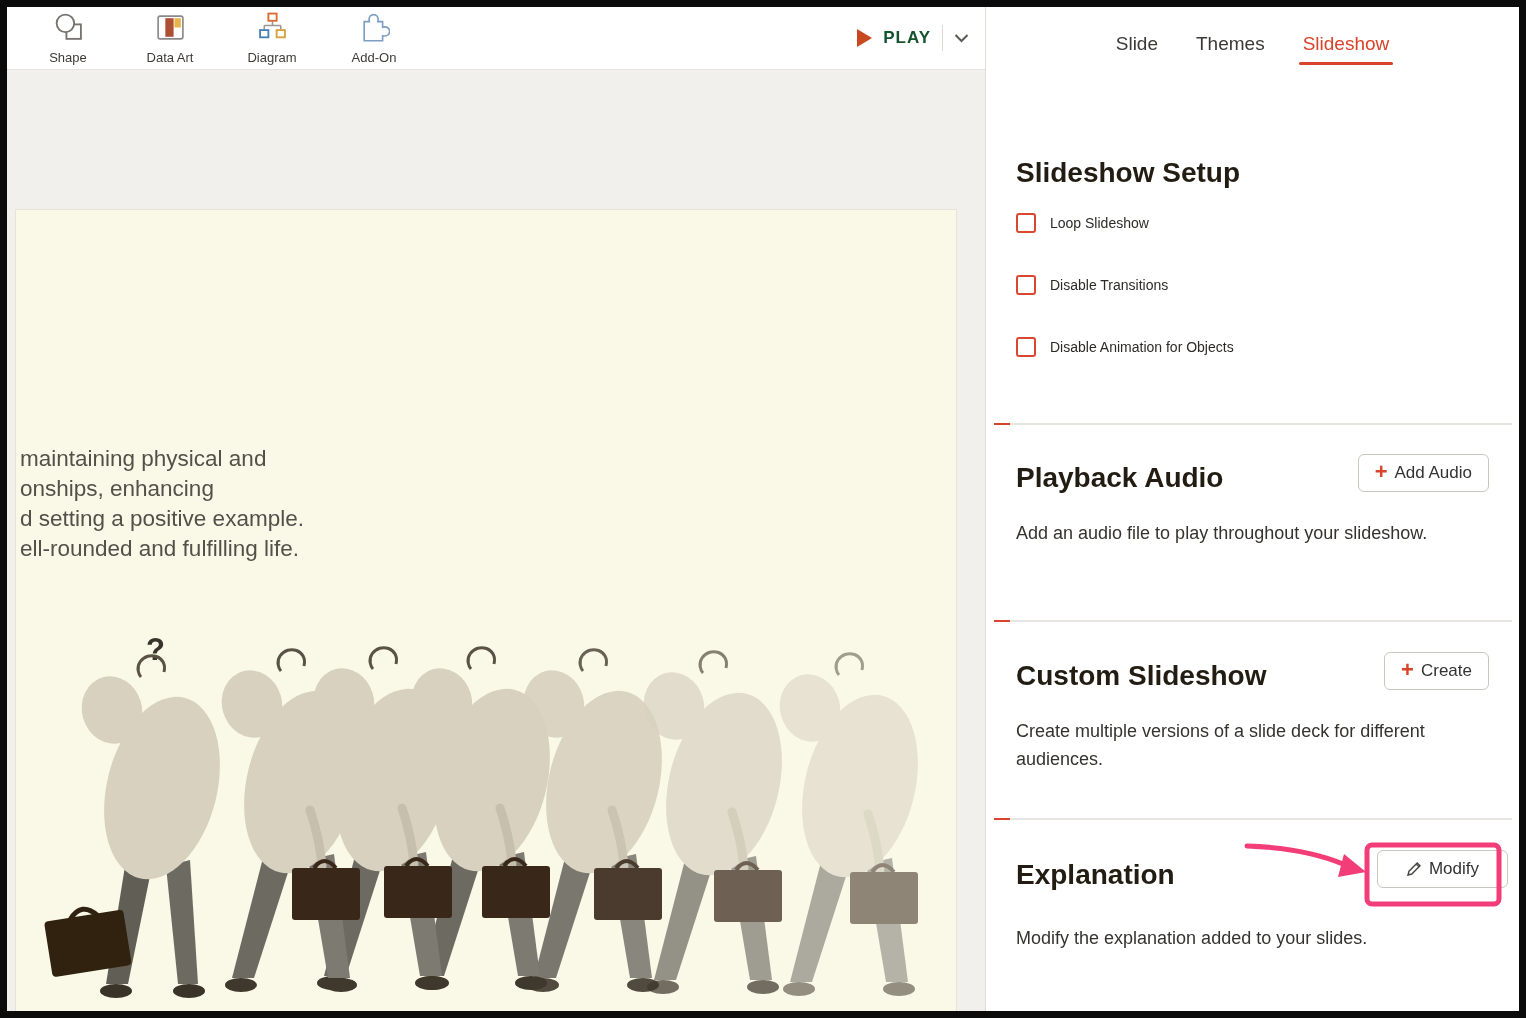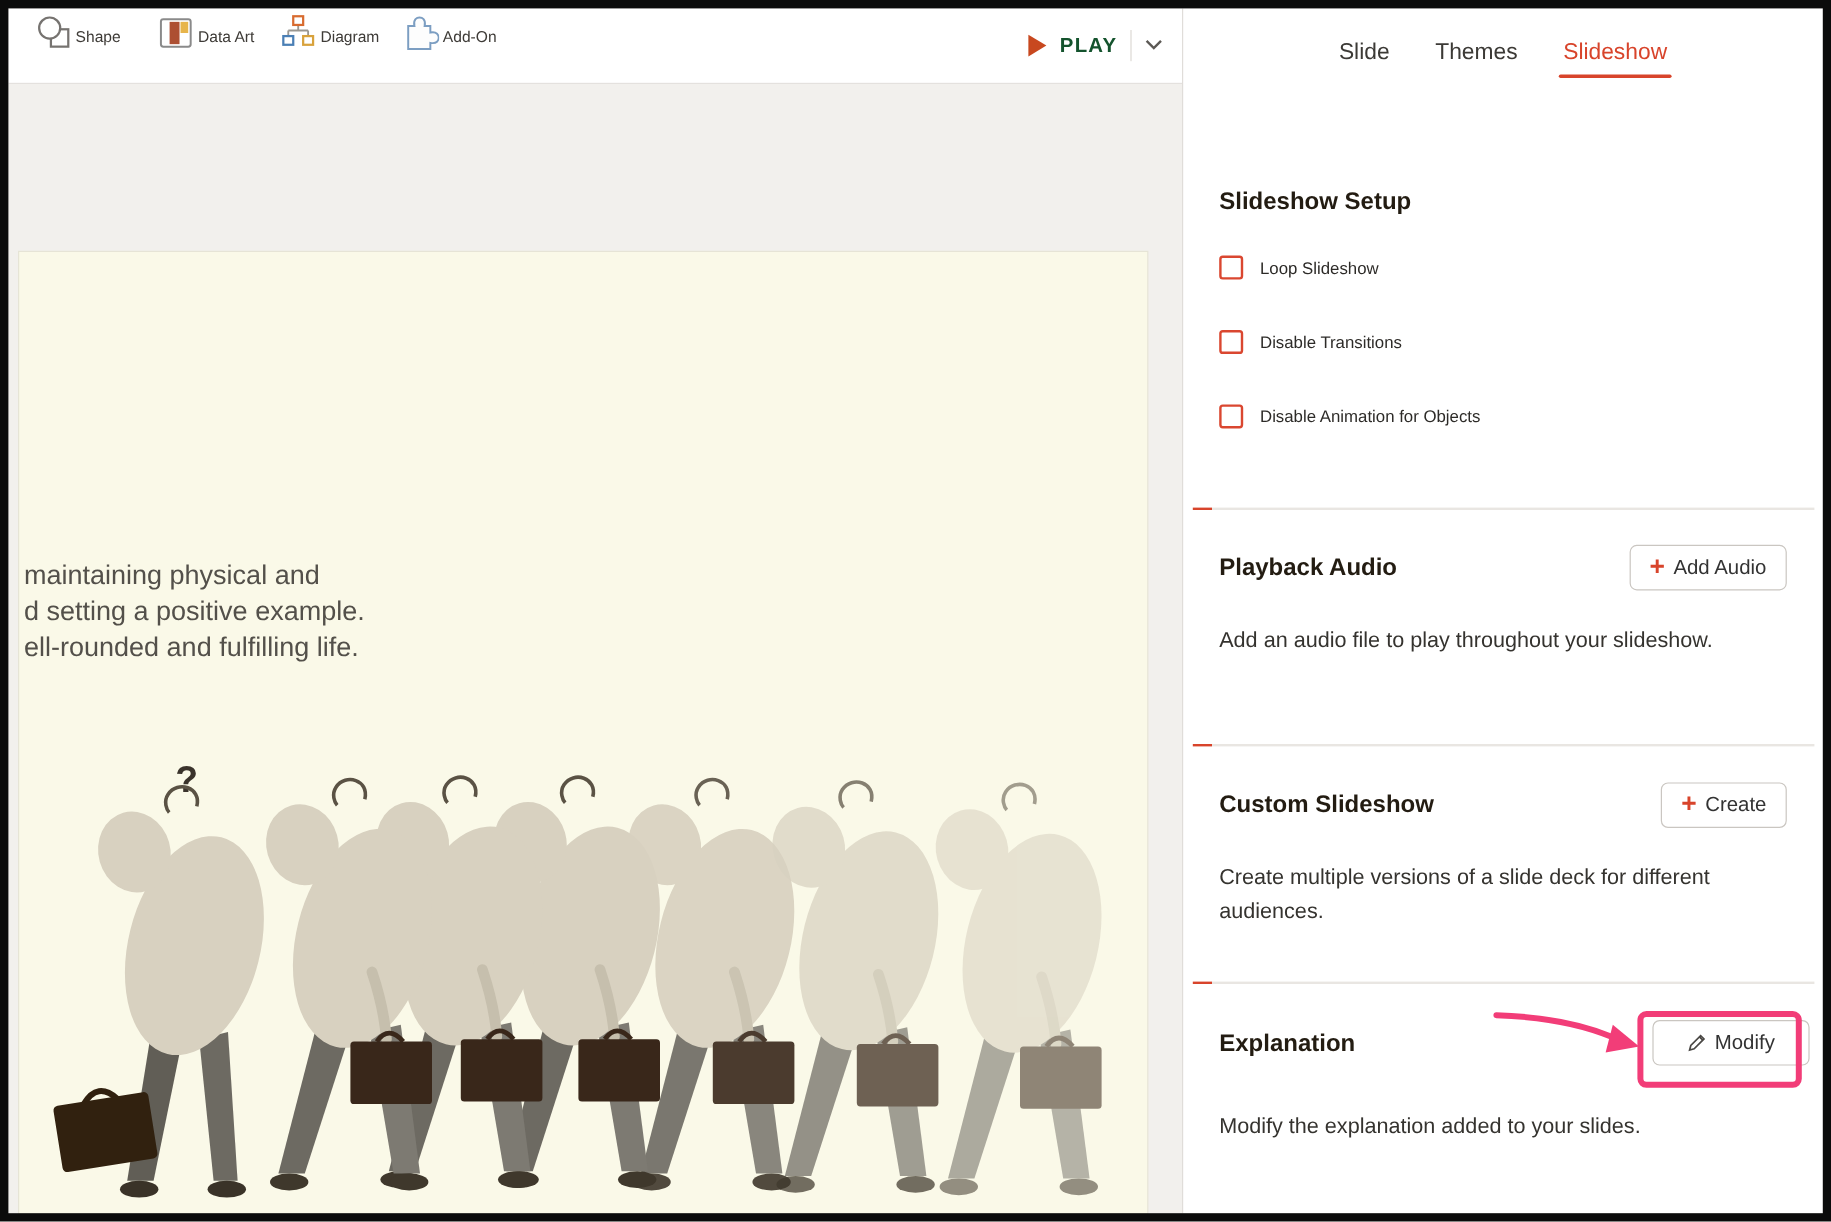--- a/index.html
+++ b/index.html
@@ -4,51 +4,51 @@
 <style>
   * { margin:0; padding:0; box-sizing:border-box; }
   html,body { font-family:"Liberation Sans", sans-serif; background:#666; }
   .screen { position:relative; width:1526px; height:1018px; background:#f2f0ed; overflow:hidden; }
   .frame { position:absolute; inset:0; border:7px solid #0b0b0b; pointer-events:none; z-index:100; }
 
   
   .toolbar { position:absolute; left:7px; top:7px; width:978px; height:63px; background:#fff;
              border-bottom:1px solid #e4e1de; z-index:5; }
   .tool-items { position:absolute; left:22px; top:5px; display:flex; gap:24px; }
-  .tool-item { display:flex; flex-direction:row; align-items:center; gap:3px; width:78px; cursor:pointer; }
+  .tool-item { display:flex; flex-direction:column; align-items:center; gap:3px; width:78px; cursor:pointer; }
   .tool-item svg { height:31px; }
   .tool-label { font-size:13px; color:#3e3b37; white-space:nowrap; }
   .play-ctrl { position:absolute; right:16px; top:0; height:100%; display:flex; align-items:center; gap:11px; }
   .play-tri { width:0; height:0; border-left:15px solid #c8481f; border-top:9px solid transparent; border-bottom:9px solid transparent; cursor:pointer; }
   .play-label { font-size:17px; font-weight:700; color:#14532d; letter-spacing:1px; cursor:pointer; }
   .play-sep { width:1px; height:26px; background:#dcd9d5; }
 
   
   .slide { position:absolute; left:16px; top:210px; width:940px; height:801px;
            background:#faf9e8; box-shadow:0 0 0 1px #e6e4d6; overflow:hidden; z-index:2; }
-  .slide-text { position:absolute; left:4px; top:234px; font-size:22.5px; line-height:30px; color:#53504a;margin-top:21px; }
+  .slide-text { position:absolute; left:4px; top:234px; font-size:22.5px; line-height:30px; color:#53504a; }
   .qmark { position:absolute; left:130px; top:422px; font-size:31px; font-weight:700; color:#3a332b; }
   .figures { position:absolute; left:0; top:420px; width:940px; height:381px; }
 
   
   .panel { position:absolute; left:985px; top:7px; width:534px; height:1004px; background:#fff;
            border-left:1px solid #e0ddd9; z-index:10; }
   .tabbar { display:flex; height:62px; border-bottom:1px solid #eceae7; }
   .tab { flex:1; display:flex; align-items:center; justify-content:center; font-size:16.5px; font-weight:700;
          letter-spacing:.7px; color:#1e1d1b; cursor:pointer; background:#fff; }
   .tab + .tab { border-left:1px solid #eceae7; }
   .tab.active { color:#d8442b; }
 
   .subtabs { display:flex; justify-content:center; gap:38px; margin-top:26px; font-size:19px; color:#3c3a36; }
   .subtab { cursor:pointer; position:relative; padding-bottom:10px; }
   .subtab.active { color:#d8442b; }
   .subtab.active::after { content:""; position:absolute; left:-4px; right:-4px; bottom:0; height:3px;
                           background:#d8442b; border-radius:2px; }
 
-  .sec-title { position:absolute; left:30px; font-size:20px; font-weight:700; color:#231c12; }
+  .sec-title { position:absolute; left:30px; font-size:28px; font-weight:700; color:#231c12; }
   .sec-desc  { position:absolute; left:30px; width:458px; font-size:18px; line-height:28px; color:#35332f; }
   .divider   { position:absolute; left:8px; width:518px; height:2px;
                background:linear-gradient(90deg,#d8442b 0 16px,#e9e6e2 16px); }
 
   .check-row { position:absolute; left:30px; display:flex; align-items:center; gap:14px;
                font-size:14px; color:#2d2b28; cursor:pointer; }
   .checkbox  { width:20px; height:20px; border:2px solid #da4730; border-radius:3px; background:#fff; flex:0 0 auto; }
 
   .btn { position:absolute; display:inline-flex; align-items:center; justify-content:center; gap:7px;
          background:#fff; border:1px solid #cac6c1; border-radius:6px; padding:0 16px; height:38px;
@@ -116,20 +116,21 @@
         <svg width="15" height="10" viewBox="0 0 15 10">
             <polyline points="1.5,2 7.5,8 13.5,2" fill="none" stroke="#5c5955" stroke-width="2"></polyline>
           </svg>
       </span>
     </div>
   </div>
 
   <div class="slide">
     <div class="slide-text">
       <div>maintaining physical and</div>
+      <div>onships, enhancing</div>
       <div>d setting a positive example.</div>
       <div>ell-rounded and fulfilling life.</div>
     </div>
     <div class="qmark">?</div>
 
     <svg class="figures" viewBox="0 0 940 381">
       <defs>
         <g id="walker">
           <path d="M98,26 c4,-16 -16,-22 -24,-10 c-4,6 -1,13 1,15" fill="none" stroke="#5a5244" stroke-width="3"></path>
           <polygon points="58,214 86,220 48,338 26,338" fill="#6d6a62"></polygon>

